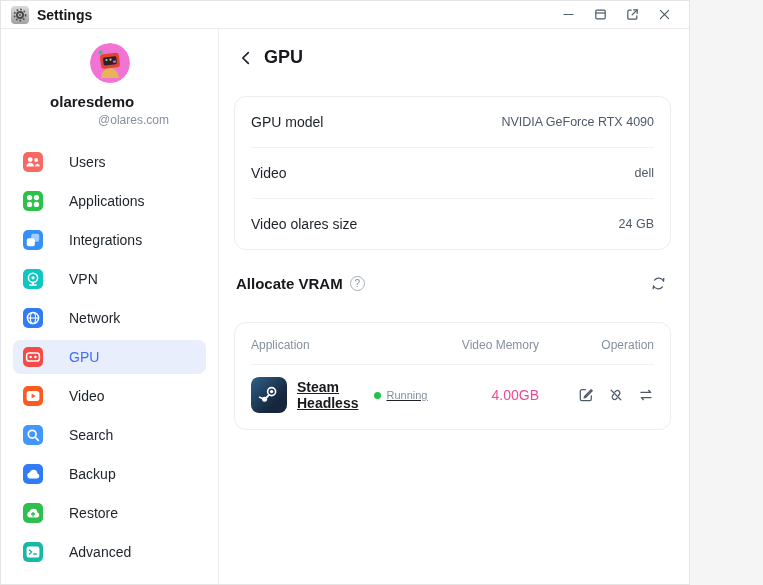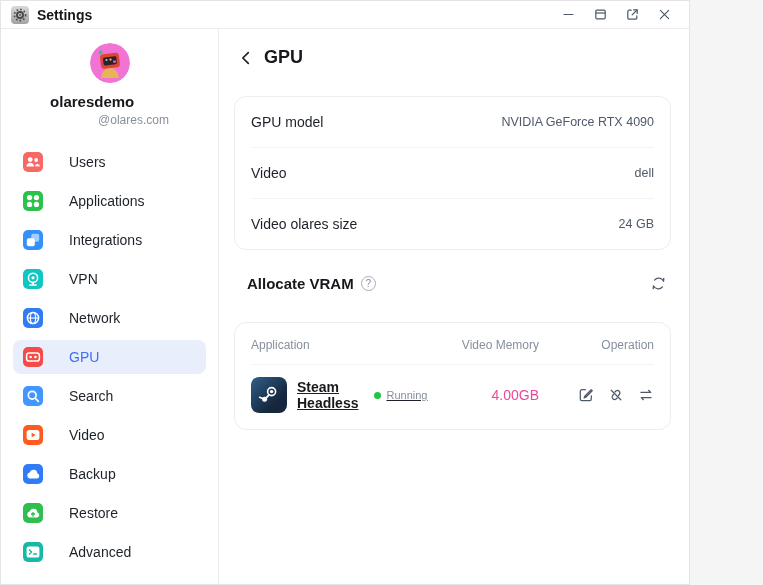--- a/index.html
+++ b/index.html
@@ -39,21 +39,21 @@
   .info-card { padding:0 16px; }
   .info-row { display:flex; align-items:center; justify-content:space-between; padding:17px 0; border-bottom:1px solid #f2f3f5; }
   .info-row:last-child { border-bottom:none; }
   .info-row.tall { padding:14px 0 16px; }
   .info-label { font-size:14px; color:#1d2129; }
   .info-desc { font-size:12px; color:#86909c; max-width:280px; line-height:1.45; margin-top:7px; }
   .info-value { font-size:12.5px; color:#4e5969; }
   .select-value { display:flex; align-items:center; gap:8px; font-size:14.5px; color:#42464d; cursor:default; }
 
   
-  .section-head { display:flex; align-items:center; margin:22px 2px 12px 13px; }
+  .section-head { display:flex; align-items:center; margin:22px 2px 12px 2px; }
   .section-title { font-size:15px; font-weight:700; color:#16181c; }
   .q-icon { width:15px; height:15px; border:1.2px solid #a9aeb8; border-radius:50%; color:#86909c; font-size:10px; line-height:13px; text-align:center; margin-left:7px; }
   .sec-spacer { flex:1; }
   .refresh-btn { width:22px; height:22px; display:flex; align-items:center; justify-content:center; color:#4e5969; }
 
   .table-card { padding:0 16px; }
   .t-head, .t-row { display:grid; grid-template-columns:1fr 150px 115px; align-items:center; }
   .t-head { padding:15px 0 12px; border-bottom:1px solid #f2f3f5; }
   .t-h { font-size:12px; color:#86909c; }
   .t-h.mid, .t-h.right { text-align:right; }
@@ -186,36 +186,36 @@
             <span class="tile" style="background:#F54A45">
               <svg viewBox="0 0 20 20">
                 <rect x="3.6" y="6" width="12.8" height="8" rx="2.6" fill="none" stroke="#fff" stroke-width="1.5"></rect>
                 <circle cx="7.6" cy="10" r="1.3" fill="#fff"></circle>
                 <circle cx="12.4" cy="10" r="1.3" fill="#fff"></circle>
               </svg>
             </span>
             <span class="side-label">GPU</span>
           </div>
           <div class="side-item">
+            <span class="tile" style="background:#FF5A1F">
+              <svg viewBox="0 0 20 20">
+                <rect x="3.6" y="5" width="12.8" height="10" rx="2.8" fill="#fff"></rect>
+                <path d="M8.6 7.7l4.2 2.3-4.2 2.3z" fill="#FF5A1F"></path>
+              </svg>
+            </span>
+            <span class="side-label">Video</span>
+          </div>
+          <div class="side-item">
             <span class="tile" style="background:#4196FF">
               <svg viewBox="0 0 20 20">
                 <circle cx="9.2" cy="9.2" r="3.9" fill="none" stroke="#fff" stroke-width="1.7"></circle>
                 <path d="M12.2 12.2l3.1 3.1" stroke="#fff" stroke-width="1.7" stroke-linecap="round"></path>
               </svg>
             </span>
             <span class="side-label">Search</span>
-          </div>
-          <div class="side-item">
-            <span class="tile" style="background:#FF5A1F">
-              <svg viewBox="0 0 20 20">
-                <rect x="3.6" y="5" width="12.8" height="10" rx="2.8" fill="#fff"></rect>
-                <path d="M8.6 7.7l4.2 2.3-4.2 2.3z" fill="#FF5A1F"></path>
-              </svg>
-            </span>
-            <span class="side-label">Video</span>
           </div>
           <div class="side-item">
             <span class="tile" style="background:#2F7CF6">
               <svg viewBox="0 0 20 20">
                 <path d="M6.5 14.5h7.3a2.6 2.6 0 0 0 .6-5.1 4 4 0 0 0-7.8-.9 3.1 3.1 0 0 0-.1 6z" fill="#fff"></path>
               </svg>
             </span>
             <span class="side-label">Backup</span>
           </div>
           <div class="side-item">

